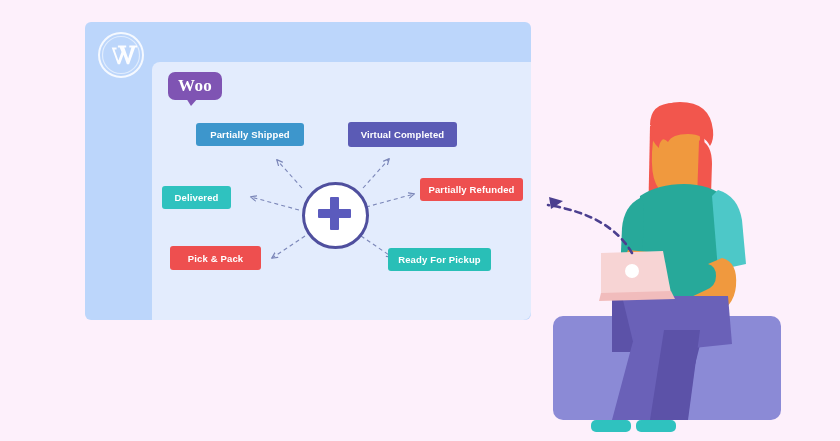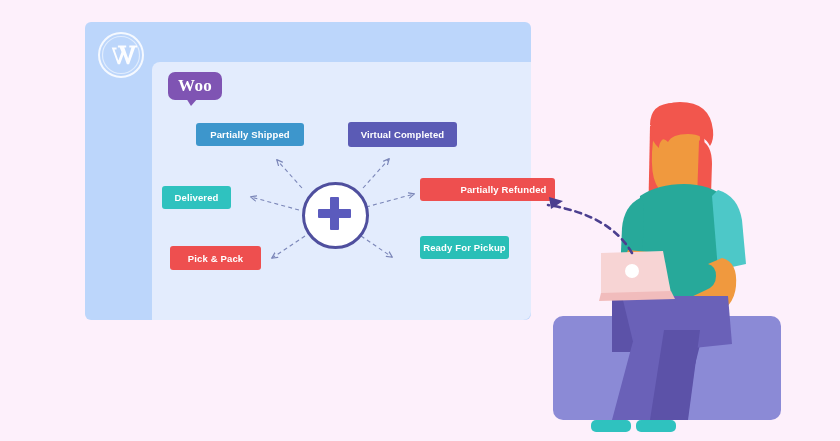--- a/index.html
+++ b/index.html
@@ -47,21 +47,21 @@
   .badge{
     position:absolute;display:flex;align-items:center;justify-content:center;
     color:#ffffff;border-radius:3px;
     font-size:9.5px;font-weight:bold;letter-spacing:0.15px;white-space:nowrap;
   }
   .b-partially-shipped{left:196px;top:123px;width:108px;height:23px;background:#3d96cc;}
   .b-virtual-completed{left:348px;top:122px;width:109px;height:25px;background:#5b5bb5;}
   .b-delivered{left:162px;top:186px;width:69px;height:23px;background:#2fc2bf;}
   .b-partially-refunded{left:420px;top:178px;width:103px;height:23px;background:#ee4f4f;}
   .b-pick-pack{left:170px;top:246px;width:91px;height:24px;background:#ee4f4f;}
-  .b-ready-for-pickup{left:388px;top:236px;width:89px;height:23px;background:#29bfb7;margin-left:32px;}
+  .b-ready-for-pickup{left:388px;top:248px;width:103px;height:23px;background:#29bfb7;}
 
   
   .center-node{
     position:absolute;left:302px;top:182px;width:61px;height:61px;
     background:#ffffff;border:3px solid #4f4f9e;border-radius:50%;
   }
   .plus-v{position:absolute;left:25px;top:12px;width:9px;height:33px;background:#5b5bbd;border-radius:1px;}
   .plus-h{position:absolute;left:13px;top:24px;width:33px;height:9px;background:#5b5bbd;border-radius:1px;}
 
   
@@ -115,21 +115,21 @@
   </svg>
 
   <div class="center-node">
     <div class="plus-v"></div>
     <div class="plus-h"></div>
   </div>
 
   <div class="badge b-partially-shipped" style="background: rgb(61, 150, 204);">Partially Shipped</div>
   <div class="badge b-virtual-completed" style="background: rgb(91, 91, 181);">Virtual Completed</div>
   <div class="badge b-delivered" style="background: rgb(47, 194, 191);">Delivered</div>
-  <div class="badge b-partially-refunded" style="background: rgb(238, 79, 79); padding-left: 32px;">Partially Refunded</div>
+  <div class="badge b-partially-refunded" style="background: rgb(238, 79, 79);">Partially Refunded</div>
   <div class="badge b-pick-pack" style="background: rgb(238, 79, 79);">Pick &amp; Pack</div>
   <div class="badge b-ready-for-pickup" style="background: rgb(41, 191, 183);">Ready For Pickup</div>
 
   <svg class="svg-layer">
 
     <rect x="553" y="316" width="228" height="104" rx="10" fill="#8b8ad6"></rect>
 
     <path d="M612 300 L700 300 L700 345 L681 420 L645 420 L636 352 L612 352 Z" fill="#5c52a8"></path>
 
     <path d="M650 125 q 0 -22 24 -22 q 26 0 30 26 l 3 96 l -20 6 l -4 -82 z" fill="#f2564d"></path>

